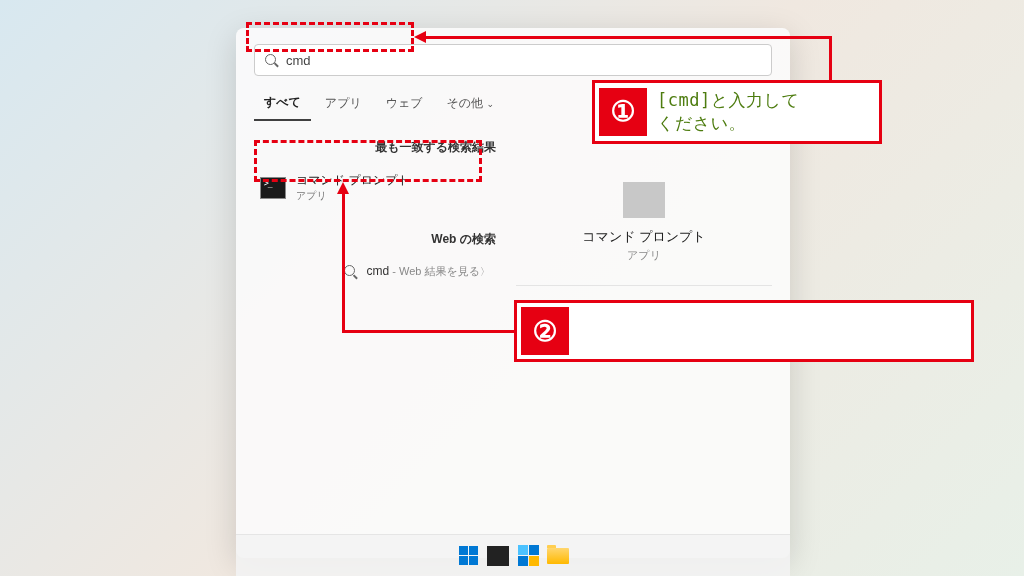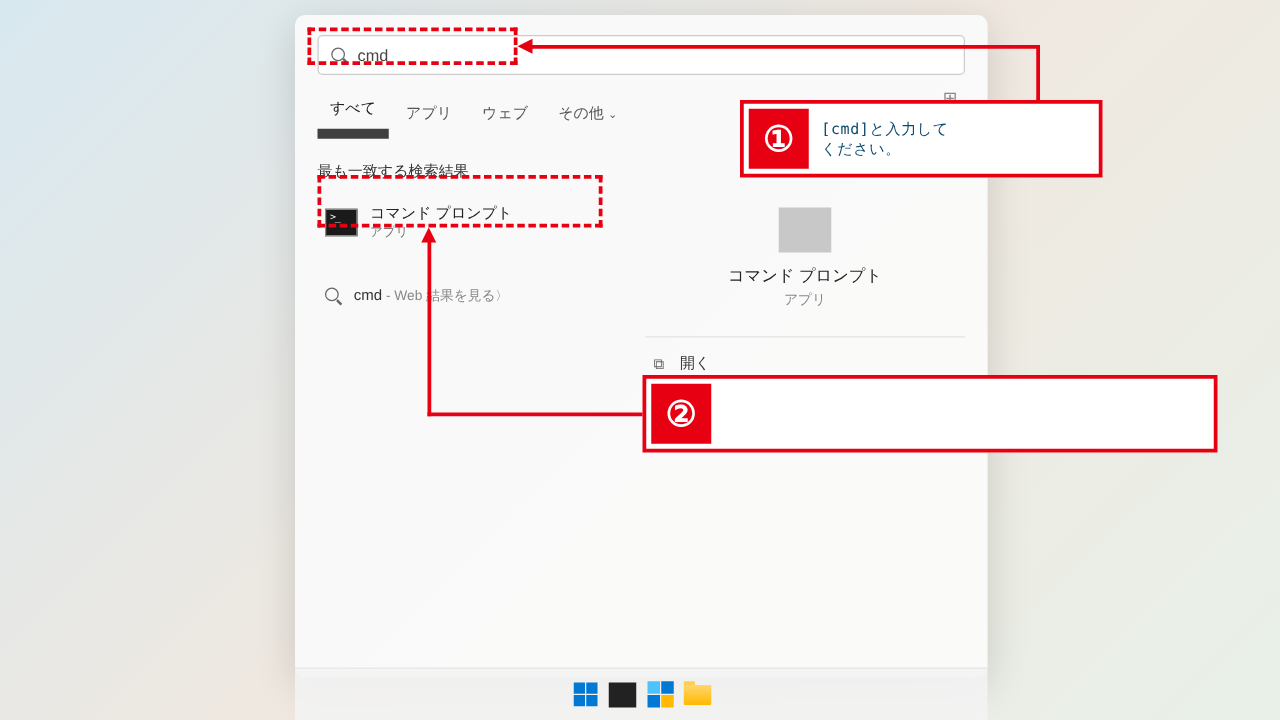--- a/index.html
+++ b/index.html
@@ -1,36 +1,36 @@
 <!DOCTYPE html>
 <html><head>
 <meta charset="utf-8">
 <style>
 * { margin: 0; padding: 0; box-sizing: border-box; font-family: "Yu Gothic UI", "Segoe UI", Meiryo, sans-serif; }
 body { width: 1024px; height: 576px; background: linear-gradient(135deg, #d8e8f0, #f0e8e0, #e8f0e8); overflow: hidden; position: relative; }
 
-.search-panel { position: absolute; left: 236px; top: 12px; width: 554px; height: 530px; background: rgba(250,250,250,0.96); border-radius: 8px; box-shadow: 0 8px 32px rgba(0,0,0,0.15); padding: 16px 18px; }
+.search-panel { position: absolute; left: 236px; top: 28px; width: 554px; height: 530px; background: rgba(250,250,250,0.96); border-radius: 8px; box-shadow: 0 8px 32px rgba(0,0,0,0.15); padding: 16px 18px; }
 
 .search-box { display: flex; align-items: center; gap: 8px; background: #fff; border: 1px solid #ccc; border-radius: 4px; padding: 6px 10px; height: 32px; }
 .search-input { border: none; outline: none; font-size: 13px; flex: 1; color: #444; }
 
 .tabs { display: flex; gap: 4px; margin-top: 14px; font-size: 12px; color: #555; align-items: center; }
 .tab { padding: 4px 10px 8px; cursor: pointer; }
-.tab.active { font-weight: 400; border-bottom: 8px solid #404040; color: #222; }
+.tab.active { font-weight: 700; border-bottom: 2px solid #404040; color: #222; }
 
 .results-left { width: 242px; margin-top: 18px; }
-.section-hdr { font-size: 12px; font-weight: 400; color: #333; margin-bottom: 8px; }
+.section-hdr { font-size: 12px; font-weight: 700; color: #333; margin-bottom: 8px; text-align: right; }
 .best-match { display: flex; align-items: center; gap: 10px; padding: 8px 6px; border-radius: 4px; }
 .cmd-icon { width: 26px; height: 22px; background: #1a1a1a; border: 1px solid #888; position: relative; flex-shrink: 0; }
 .cmd-icon::before { content: ">_"; color: #fff; font-size: 8px; position: absolute; top: 1px; left: 3px; font-family: monospace; letter-spacing: -1px; }
 .bm-text .bm-title { font-size: 12px; color: #222; }
 .bm-text .bm-sub { font-size: 10px; color: #777; }
 
 .web-section { margin-top: 20px; }
-.web-row { display: flex; align-items: center; justify-content: flex-start; padding: 8px 6px; font-size: 12px; color: #333; cursor: pointer; }
+.web-row { display: flex; align-items: center; justify-content: flex-end; padding: 8px 6px; font-size: 12px; color: #333; cursor: pointer; }
 .web-left { display: flex; align-items: center; gap: 10px; }
 .web-sub { color: #888; font-size: 11px; }
 .chev { color: #888; font-size: 10px; }
 
 .detail-pane { position: absolute; left: 280px; top: 58px; right: 18px; bottom: 18px; }
 .detail-icon { width: 42px; height: 36px; background: #c8c8c8; margin: 96px auto 0; }
 .detail-title { text-align: center; font-size: 13px; color: #222; margin-top: 10px; }
 .detail-sub { text-align: center; font-size: 11px; color: #888; margin-top: 2px; }
 .detail-actions { margin-top: 22px; border-top: 1px solid #e4e4e4; padding-top: 4px; }
 .action-row { display: flex; align-items: center; gap: 10px; padding: 8px 4px; font-size: 12px; color: #333; cursor: pointer; }
@@ -46,21 +46,21 @@
 .tb-folder { width: 22px; height: 16px; background: linear-gradient(#ffd66e,#ffb900); border-radius: 1px; position: relative; }
 .tb-folder::before { content:""; position:absolute; top:-3px; left:0; width:9px; height:3px; background:#ffce4f; border-radius:1px 1px 0 0; }
 
 
 .dash { position: absolute; border: 3px dashed #e60012; pointer-events: none; }
 .dash.d1 { left: 246px; top: 22px; width: 168px; height: 30px; }
 .dash.d2 { left: 254px; top: 140px; width: 228px; height: 42px; }
 
 .callout { position: absolute; background: #fff; border: 3px solid #e60012; display: flex; align-items: center; z-index: 50; }
 .callout .num { width: 48px; height: 48px; background: #e60012; color: #fff; display: flex; align-items: center; justify-content: center; font-size: 28px; font-weight: 700; flex-shrink: 0; margin: 4px; }
-.callout .txt { padding: 6px 14px 6px 6px; font-size: 12px; color: #0c4a6e; line-height: 1.35; white-space: pre-line; font-family: "MS Gothic", monospace; letter-spacing: 0.5px; }
+.callout .txt { padding: 6px 14px 6px 6px; font-size: 17px; color: #4d7c0f; line-height: 1.35; white-space: pre-line; font-family: "MS Gothic", monospace; letter-spacing: 0.5px; }
 .c1 { left: 592px; top: 80px; width: 290px; }
 .c2 { left: 514px; top: 300px; width: 460px; }
 
 .arrow-line { position: absolute; background: #e60012; z-index: 40; }
 .arrow-head-left { position: absolute; width: 0; height: 0; border-top: 6px solid transparent; border-bottom: 6px solid transparent; border-right: 12px solid #e60012; z-index: 41; }
 .arrow-head-up { position: absolute; width: 0; height: 0; border-left: 6px solid transparent; border-right: 6px solid transparent; border-bottom: 12px solid #e60012; z-index: 41; }
 
 .magnify { width: 13px; height: 13px; position: relative; flex-shrink: 0; }
 .magnify::before { content:""; position:absolute; width:9px; height:9px; border:1.5px solid #666; border-radius:50%; left:0; top:0; }
 .magnify::after { content:""; position:absolute; width:5px; height:1.5px; background:#666; transform:rotate(45deg); right:-1px; bottom:1px; }
@@ -86,20 +86,21 @@
     <div class="section-hdr">最も一致する検索結果</div>
     <div class="best-match">
       <div class="cmd-icon"></div>
       <div class="bm-text">
         <div class="bm-title">コマンド プロンプト</div>
         <div class="bm-sub">アプリ</div>
       </div>
     </div>
 
     <div class="web-section">
+      <div class="section-hdr">Web の検索</div>
       <div class="web-row">
         <div class="web-left">
           <span class="magnify"></span>
           <span><span>cmd</span><span class="web-sub"> - Web 結果を見る</span></span>
         </div>
         <span class="chev">〉</span>
       </div>
     </div>
   </div>
 

